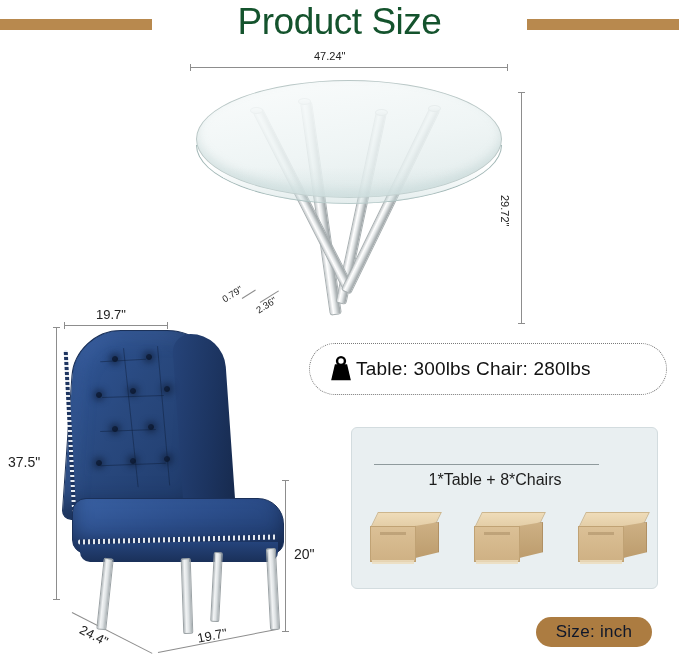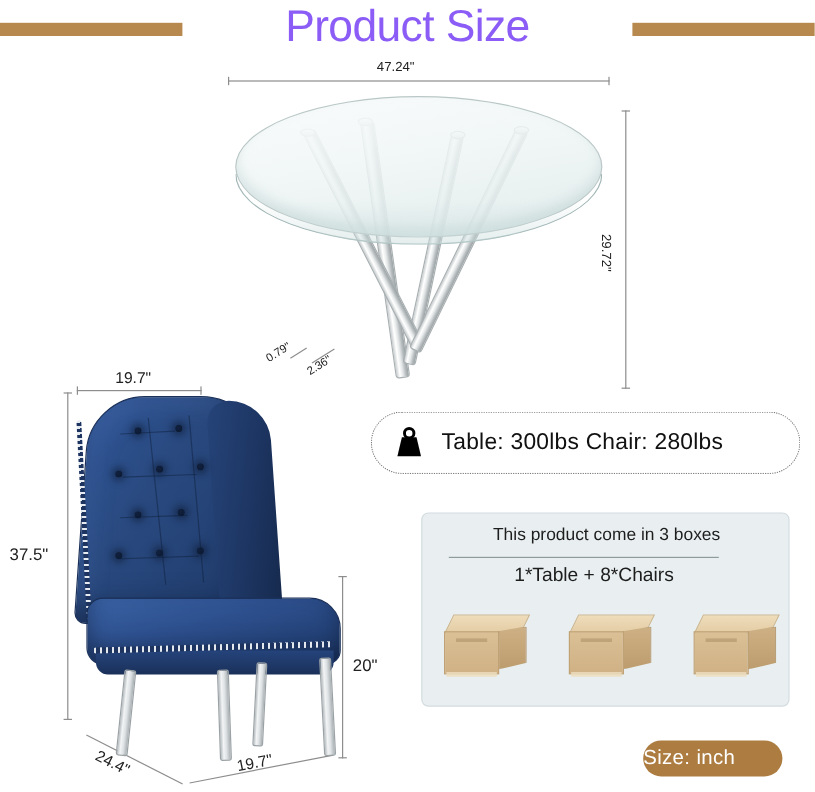--- a/index.html
+++ b/index.html
@@ -20,21 +20,21 @@
   .header {
     position: absolute; left: 0; top: 0; width: 679px; height: 48px;
   }
   .title {
     position: absolute; left: 0; top: 0; width: 679px;
     text-align: center;
     font-size: 37px;
     font-weight: 400;
     letter-spacing: -0.5px;
     line-height: 44px;
-    color: #8b5cf6;
+    color: #14532d;
     font-family: "Liberation Sans", sans-serif;
   }
   .gold-bar {
     position: absolute; height: 11px; top: 19px;
     background: #b8894e;
   }
   .gold-bar.left  { left: 0px;  width: 152px; }
   .gold-bar.right { left: 527px; width: 152px; }
 
   
@@ -207,21 +207,21 @@
   .cl-bl { left: 152px; top: 222px; width: 9px;  height: 70px; transform: rotate(3deg); }
   .cl-br { left: 208px; top: 218px; width: 10px; height: 82px; transform: rotate(-3deg); }
 
   
   .weight-badge {
     position: absolute; left: 309px; top: 343px; width: 358px; height: 52px;
     border: 1.6px dotted #7a7a7a;
     border-radius: 26px;
     background: #ffffff;
     display: flex; align-items: center;
-    padding-left: 16px; gap: 12px;
+    padding-left: 16px; gap: 0;
   }
   .weight-icon { width: 30px; height: 30px; position: relative; flex: none; }
   .weight-text {
     font-size: 19px; color: #111; letter-spacing: 0.2px;
     font-family: "Liberation Sans", sans-serif;
   }
 
   
   .box-panel {
     position: absolute; left: 351px; top: 427px; width: 307px; height: 162px;
@@ -270,22 +270,22 @@
   .carton .lip {
     position: absolute; left: 2px; bottom: 0px; width: 42px; height: 4px;
     background: rgba(236,221,190,0.85);
   }
 
   
   .size-badge {
     position: absolute; left: 536px; top: 617px; width: 116px; height: 30px;
     background: #ac7c41;
     border-radius: 16px;
-    display: flex; align-items: center; justify-content: flex-start;
-    color: #ffffff; font-size: 17px; letter-spacing: 0.3px;
+    display: flex; align-items: center; justify-content: center;
+    color: #0f172a; font-size: 17px; letter-spacing: 0.3px;
   }
 </style>
 </head>
 <body>
 
 <div class="stage">
 
   <div class="header">
     <div class="gold-bar left"></div>
     <div class="gold-bar right"></div>
@@ -386,21 +386,20 @@
     <span class="weight-icon">
       <svg viewBox="0 0 32 32" width="30" height="30" aria-hidden="true">
         <circle cx="16" cy="7.5" r="4.2" fill="none" stroke="#000" stroke-width="2.6"></circle>
         <path d="M9.5 11 H22.5 L26.5 28 H5.5 Z" fill="#000"></path>
       </svg>
     </span>
     <span class="weight-text">Table: 300lbs  Chair: 280lbs</span>
   </div>
 
   <div class="box-panel">
-    <div class="box-title">This product come in  3 boxes</div>
     <div class="box-divider"></div>
     <div class="box-sub">1*Table + 8*Chairs</div>
     <div class="boxes-row">
       <div class="carton">
         <div class="top"></div>
           <div class="side"></div>
           <div class="front"></div>
         <div class="tape"></div>
           <div class="lip"></div>
       </div>

